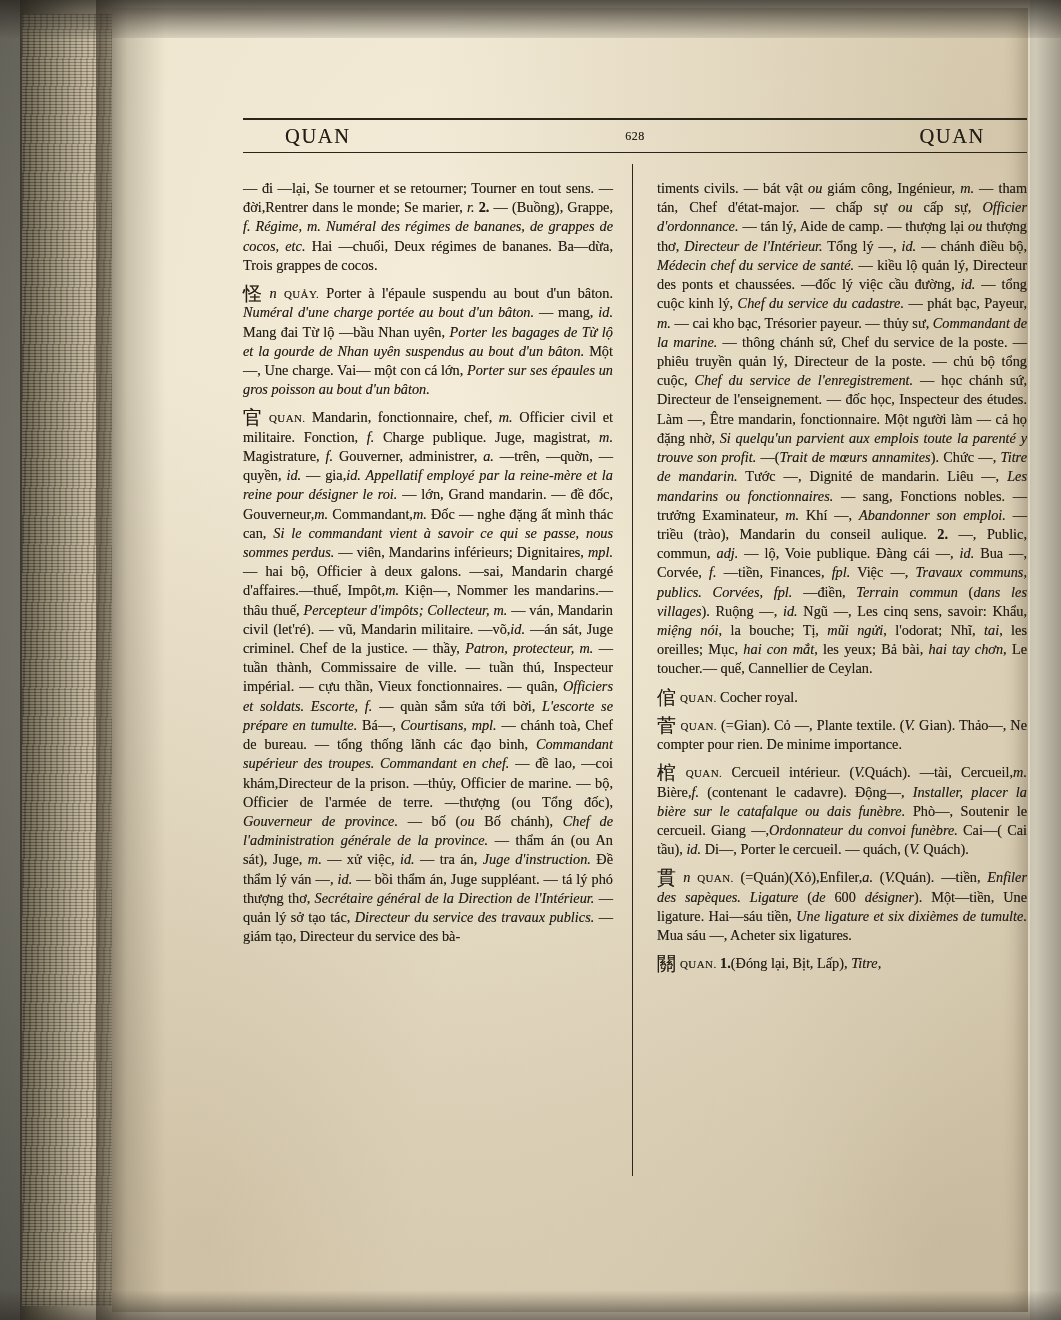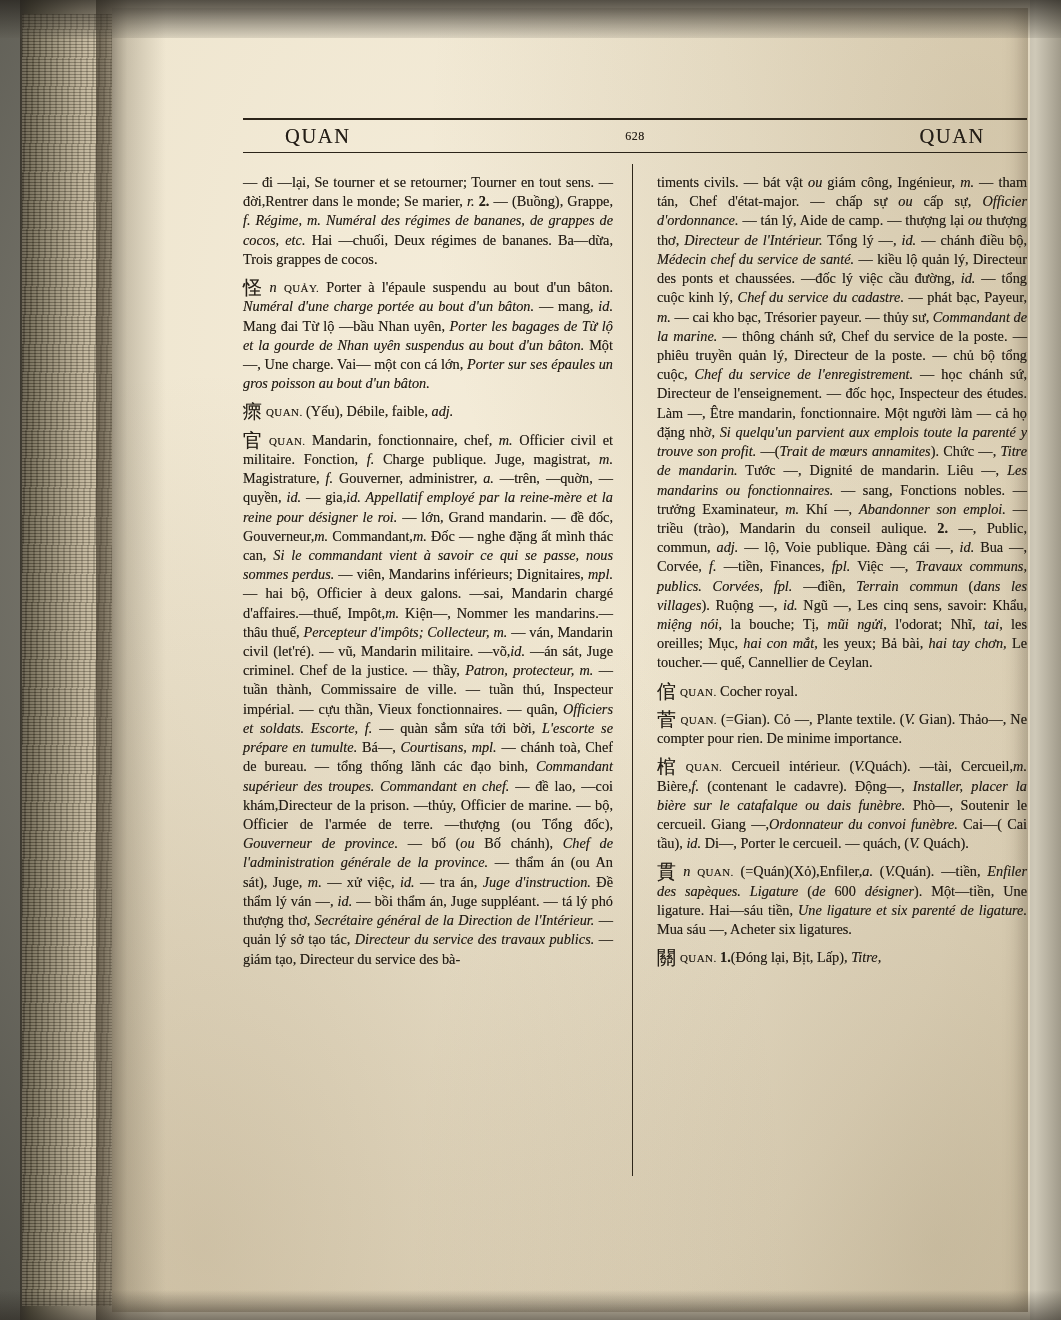--- a/index.html
+++ b/index.html
@@ -127,21 +127,21 @@
   .col-left { left: 0; }
   .col-right { left: 414px; }
   .col-divider {
     position: absolute;
     left: 389px; top: 46px;
     width: 0; height: 1012px;
     border-left: 1.5px solid #2e2619;
   }
 
   p.entry { margin: 0 0 0.5px 0; text-indent: 0; }
-  p.entry.cont { margin-top: 11px; }
+  p.entry.cont { margin-top: 17px; }
   p.head { margin: 9px 0 1px 0; }
   .han {
     font-family: "DejaVu Sans", sans-serif;
     font-size: 19px;
     line-height: 1;
     margin-right: 4px;
     vertical-align: -2px;
     letter-spacing: 0;
   }
   .kw {
@@ -173,29 +173,28 @@
       <span>QUAN</span>
     </div>
     <div class="rule-under-head"></div>
 
     <div class="col-divider"></div>
 
     <div class="columns">
       <div class="col col-left" id="col-left">
           <p class="entry cont"><span>— đi —lại, Se tourner et se retourner; Tourner en tout sens. —đời,Rentrer dans le monde; Se marier, <i>r.</i> <b>2.</b> — (Buồng), Grappe, <i>f. Régime, m. Numéral des régimes de bananes, de grappes de cocos, etc.</i> Hai —chuối, Deux régimes de bananes. Ba—dừa, Trois grappes de cocos.</span></p>
           <p class="entry head"><span class="han">怪</span><i>n</i> <span class="kw">QUẢY.</span> <span>Porter à l'épaule suspendu au bout d'un bâton. <i>Numéral d'une charge portée au bout d'un bâton.</i> — mang, <i>id.</i> Mang đai Từ lộ —bầu Nhan uyên, <i>Porter les bagages de Từ lộ et la gourde de Nhan uyên suspendus au bout d'un bâton.</i> Một —, Une charge. Vai— một con cá lớn, <i>Porter sur ses épaules un gros poisson au bout d'un bâton.</i></span></p>
-          <p class="entry head"><span class="han">瘝</span><span class="kw">QUAN.</span> <span>(Yếu), Débile, faible, <i>adj.</i></span></p>
           <p class="entry head"><span class="han">官</span><span class="kw">QUAN.</span> <span>Mandarin, fonctionnaire, chef, <i>m.</i> Officier civil et militaire. Fonction, <i>f.</i> Charge publique. Juge, magistrat, <i>m.</i> Magistrature, <i>f.</i> Gouverner, administrer, <i>a.</i> —trên, —quờn, — quyền, <i>id.</i> — gia,<i>id. Appellatif employé par la reine-mère et la reine pour désigner le roi.</i> — lớn, Grand mandarin. — đề đốc, Gouverneur,<i>m.</i> Commandant,<i>m.</i> Đốc — nghe đặng ất mình thác can, <i>Si le commandant vient à savoir ce qui se passe, nous sommes perdus.</i> — viên, Mandarins inférieurs; Dignitaires, <i>mpl.</i> — hai bộ, Officier à deux galons. —sai, Mandarin chargé d'affaires.—thuế, Impôt,<i>m.</i> Kiện—, Nommer les mandarins.— thâu thuế, <i>Percepteur d'impôts; Collecteur, m.</i> — ván, Mandarin civil (let'ré). — vũ, Mandarin militaire. —võ,<i>id.</i> —án sát, Juge criminel. Chef de la justice. — thầy, <i>Patron, protecteur, m.</i> — tuần thành, Commissaire de ville. — tuần thú, Inspecteur impérial. — cựu thần, Vieux fonctionnaires. — quân, <i>Officiers et soldats. Escorte, f.</i> — quàn sắm sửa tới bời, <i>L'escorte se prépare en tumulte.</i> Bá—, <i>Courtisans, mpl.</i> — chánh toà, Chef de bureau. — tổng thống lãnh các đạo binh, <i>Commandant supérieur des troupes. Commandant en chef.</i> — đề lao, —coi khám,Directeur de la prison. —thủy, Officier de marine. — bộ, Officier de l'armée de terre. —thượng (ou Tổng đốc), <i>Gouverneur de province.</i> — bố (<i>ou</i> Bố chánh), <i>Chef de l'administration générale de la province.</i> — thẩm án (ou An sát), Juge, <i>m.</i> — xử việc, <i>id.</i> — tra án, <i>Juge d'instruction.</i> Đề thẩm lý ván —, <i>id.</i> — bồi thẩm án, Juge suppléant. — tá lý phó thượng thơ, <i>Secrétaire général de la Direction de l'Intérieur.</i> — quản lý sở tạo tác, <i>Directeur du service des travaux publics.</i> — giám tạo, Directeur du service des bà-</span></p>
         </div>
       <div class="col col-right" id="col-right">
           <p class="entry cont"><span>timents civils. — bát vật <i>ou</i> giám công, Ingénieur, <i>m.</i> — tham tán, Chef d'état-major. — chấp sự <i>ou</i> cấp sự, <i>Officier d'ordonnance.</i> — tán lý, Aide de camp. — thượng lại <i>ou</i> thượng thơ, <i>Directeur de l'Intérieur.</i> Tổng lý —, <i>id.</i> — chánh điều bộ, <i>Médecin chef du service de santé.</i> — kiều lộ quản lý, Directeur des ponts et chaussées. —đốc lý việc cầu đường, <i>id.</i> — tổng cuộc kinh lý, <i>Chef du service du cadastre.</i> — phát bạc, Payeur, <i>m.</i> — cai kho bạc, Trésorier payeur. — thủy sư, <i>Commandant de la marine.</i> — thông chánh sứ, Chef du service de la poste. —phiêu truyền quản lý, Directeur de la poste. — chủ bộ tổng cuộc, <i>Chef du service de l'enregistrement.</i> — học chánh sứ, Directeur de l'enseignement. — đốc học, Inspecteur des études. Làm —, Être mandarin, fonctionnaire. Một người làm — cả họ đặng nhờ, <i>Si quelqu'un parvient aux emplois toute la parenté y trouve son profit.</i> —(<i>Trait de mœurs annamites</i>). Chức —, <i>Titre de mandarin.</i> Tước —, Dignité de mandarin. Liêu —, <i>Les mandarins ou fonctionnaires.</i> — sang, Fonctions nobles. — trưởng Examinateur, <i>m.</i> Khí —, <i>Abandonner son emploi.</i> — triều (trào), Mandarin du conseil aulique. <b>2.</b> —, Public, commun, <i>adj.</i> — lộ, Voie publique. Đàng cái —, <i>id.</i> Bua —, Corvée, <i>f.</i> —tiền, Finances, <i>fpl.</i> Việc —, <i>Travaux communs, publics. Corvées, fpl.</i> —điền, <i>Terrain commun</i> (<i>dans les villages</i>). Ruộng —, <i>id.</i> Ngũ —, Les cinq sens, savoir: Khẩu, <i>miệng nói</i>, la bouche; Tị, <i>mũi ngửi</i>, l'odorat; Nhĩ, <i>tai</i>, les oreilles; Mục, <i>hai con mắt</i>, les yeux; Bả bài, <i>hai tay chơn</i>, Le toucher.— quế, Cannellier de Ceylan.</span></p>
           <p class="entry head"><span class="han">倌</span><span class="kw">QUAN.</span> <span>Cocher royal.</span></p>
           <p class="entry head"><span class="han">菅</span><span class="kw">QUAN.</span> <span>(=Gian). Cỏ —, Plante textile. (<i>V.</i> Gian). Thảo—, Ne compter pour rien. De minime importance.</span></p>
           <p class="entry head"><span class="han">棺</span><span class="kw">QUAN.</span> <span>Cercueil intérieur. (<i>V.</i>Quách). —tài, Cercueil,<i>m.</i> Bière,<i>f.</i> (contenant le cadavre). Động—, <i>Installer, placer la bière sur le catafalque ou dais funèbre.</i> Phò—, Soutenir le cercueil. Giang —,<i>Ordonnateur du convoi funèbre.</i> Cai—( Cai tầu), <i>id.</i> Di—, Porter le cercueil. — quách, (<i>V.</i> Quách).</span></p>
-          <p class="entry head"><span class="han">貫</span><i>n</i> <span class="kw">QUAN.</span> <span>(=Quán)(Xỏ),Enfiler,<i>a.</i> (<i>V.</i>Quán). —tiền, <i>Enfiler des sapèques. Ligature</i> (<i>de</i> 600 <i>désigner</i>). Một—tiền, Une ligature. Hai—sáu tiền, <i>Une ligature et six parenté de ligature.</i> Mua sáu —, Acheter six ligatures.</span></p>
+          <p class="entry head"><span class="han">貫</span><i>n</i> <span class="kw">QUAN.</span> <span>(=Quán)(Xỏ),Enfiler,<i>a.</i> (<i>V.</i>Quán). —tiền, <i>Enfiler des sapèques. Ligature</i> (<i>de</i> 600 <i>désigner</i>). Một—tiền, Une ligature. Hai—sáu tiền, <i>Une ligature et six dixièmes de tumulte.</i> Mua sáu —, Acheter six ligatures.</span></p>
           <p class="entry head"><span class="han">關</span><span class="kw">QUAN.</span> <span><b>1.</b>(Đóng lại, Bịt, Lấp), <i>Titre,</i></span></p>
         </div>
     </div>
   </div>
 
   <div class="top-dark"></div>
   <div class="bottom-dark"></div>
 </div>
 
 </body></html>

